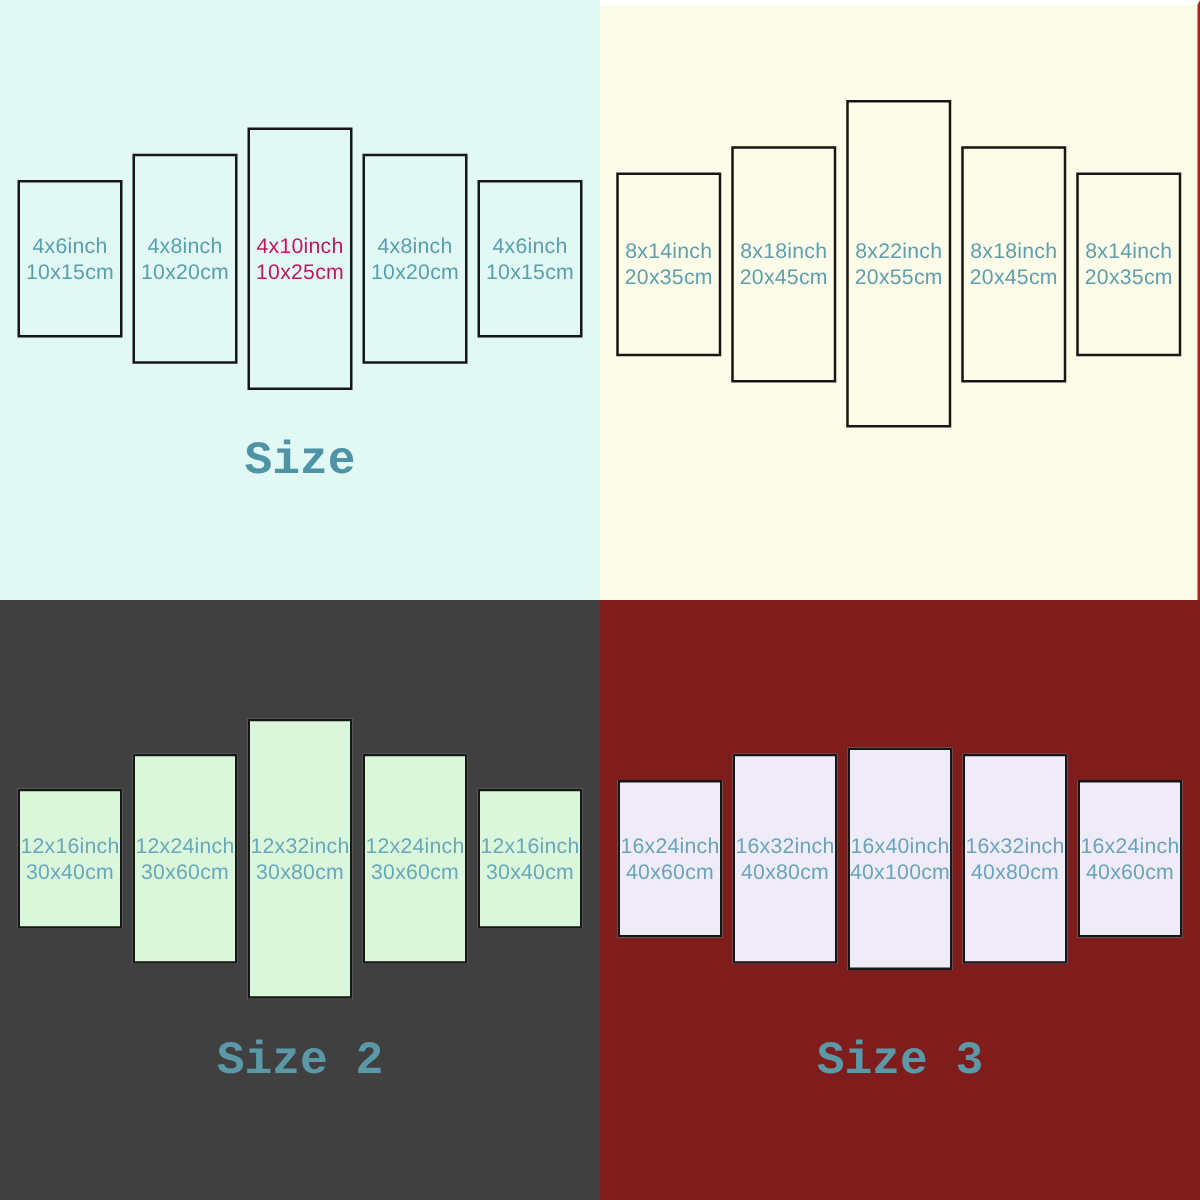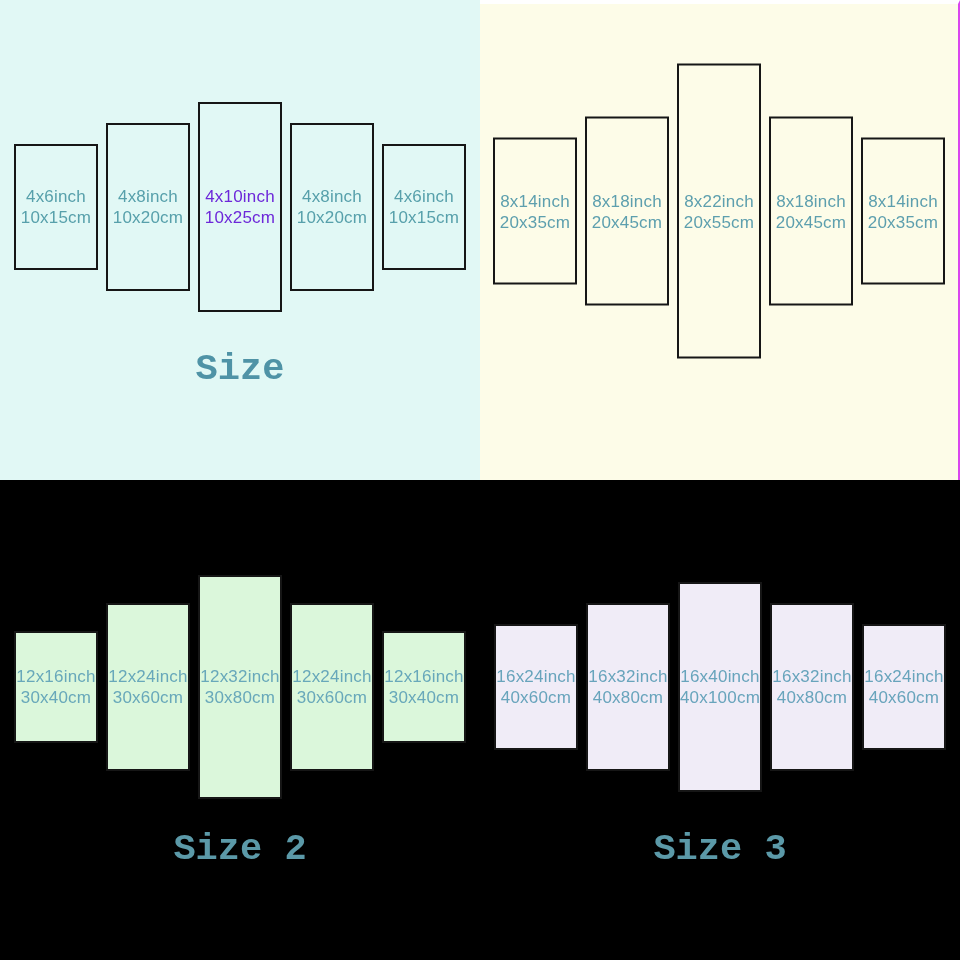--- a/index.html
+++ b/index.html
@@ -13,21 +13,21 @@
     display: grid;
     grid-template-columns: 480px 480px;
     grid-template-rows: 480px 480px;
   }
   .quadrant {
     position: relative;
     overflow: hidden;
     box-sizing: border-box;
   }
   
-  .q-edge-white { border-top: 4px solid #ffffff; border-right: 2px solid #d946ef; }
+  .q-edge-white { border-top: 4px solid #ffffff; border-right: 2px solid #b91c1c; }
 
   .panels {
     position: absolute;
     left: 0; right: 0;
     top: 207px;
     transform: translateY(-50%);
     display: flex;
     justify-content: center;
     align-items: center;
     gap: 8px;
@@ -77,21 +77,21 @@
           <span>10x15cm</span>
         </div>
       </div>
       <div class="panel" style="height: 168px; background: rgb(225, 248, 245); border-color: rgb(22, 22, 22);">
         <div class="plabel" style="color: rgb(87, 160, 171);">
           <span>4x8inch</span>
           <span>10x20cm</span>
         </div>
       </div>
       <div class="panel" style="height: 210px; background: rgb(225, 248, 245); border-color: rgb(22, 22, 22);">
-        <div class="plabel" style="color: #6d28d9;">
+        <div class="plabel" style="color: #be185d;">
           <span>4x10inch</span>
           <span>10x25cm</span>
         </div>
       </div>
       <div class="panel" style="height: 168px; background: rgb(225, 248, 245); border-color: rgb(22, 22, 22);">
         <div class="plabel" style="color: rgb(87, 160, 171);">
           <span>4x8inch</span>
           <span>10x20cm</span>
         </div>
       </div>
@@ -112,42 +112,42 @@
           <span>8x14inch</span>
           <span>20x35cm</span>
         </div>
       </div>
       <div class="panel" style="height: 189px; background: rgb(253, 252, 232); border-color: rgb(22, 22, 22);">
         <div class="plabel" style="color: rgb(93, 159, 174);">
           <span>8x18inch</span>
           <span>20x45cm</span>
         </div>
       </div>
-      <div class="panel" style="height: 295px; background: rgb(253, 252, 232); border-color: rgb(22, 22, 22);">
+      <div class="panel" style="height: 262px; background: rgb(253, 252, 232); border-color: rgb(22, 22, 22);">
         <div class="plabel" style="color: rgb(93, 159, 174);">
           <span>8x22inch</span>
           <span>20x55cm</span>
         </div>
       </div>
       <div class="panel" style="height: 189px; background: rgb(253, 252, 232); border-color: rgb(22, 22, 22);">
         <div class="plabel" style="color: rgb(93, 159, 174);">
           <span>8x18inch</span>
           <span>20x45cm</span>
         </div>
       </div>
       <div class="panel" style="height: 147px; background: rgb(253, 252, 232); border-color: rgb(22, 22, 22);">
         <div class="plabel" style="color: rgb(93, 159, 174);">
           <span>8x14inch</span>
           <span>20x35cm</span>
         </div>
       </div>
     </div>
   </section>
 
-  <section class="quadrant" style="background: #000000; padding-left: 40px;">
+  <section class="quadrant" style="background: #404040; padding-left: 40px;">
     <div class="panels">
       <div class="panel" style="height: 112px; background: rgb(219, 247, 219); border-color: rgb(22, 22, 22);">
         <div class="plabel" style="color: rgb(104, 168, 186);">
           <span>12x16inch</span>
           <span>30x40cm</span>
         </div>
       </div>
       <div class="panel" style="height: 168px; background: rgb(219, 247, 219); border-color: rgb(22, 22, 22);">
         <div class="plabel" style="color: rgb(104, 168, 186);">
           <span>12x24inch</span>
@@ -169,35 +169,35 @@
       <div class="panel" style="height: 112px; background: rgb(219, 247, 219); border-color: rgb(22, 22, 22);">
         <div class="plabel" style="color: rgb(104, 168, 186);">
           <span>12x16inch</span>
           <span>30x40cm</span>
         </div>
       </div>
     </div>
     <h2 class="qtitle" style="color: rgb(91, 153, 168);">Size 2</h2>
   </section>
 
-  <section class="quadrant" style="background: #000000;">
+  <section class="quadrant" style="background: #7f1d1d;">
     <div class="panels">
       <div class="panel" style="height: 126px; background: rgb(240, 236, 247); border-color: rgb(22, 22, 22);">
         <div class="plabel" style="color: rgb(104, 164, 188);">
           <span>16x24inch</span>
           <span>40x60cm</span>
         </div>
       </div>
       <div class="panel" style="height: 168px; background: rgb(240, 236, 247); border-color: rgb(22, 22, 22);">
         <div class="plabel" style="color: rgb(104, 164, 188);">
           <span>16x32inch</span>
           <span>40x80cm</span>
         </div>
       </div>
-      <div class="panel" style="height: 210px; background: rgb(240, 236, 247); border-color: rgb(22, 22, 22); justify-content: flex-end;">
+      <div class="panel" style="height: 178px; background: rgb(240, 236, 247); border-color: rgb(22, 22, 22);">
         <div class="plabel" style="color: rgb(104, 164, 188);">
           <span>16x40inch</span>
           <span>40x100cm</span>
         </div>
       </div>
       <div class="panel" style="height: 168px; background: rgb(240, 236, 247); border-color: rgb(22, 22, 22);">
         <div class="plabel" style="color: rgb(104, 164, 188);">
           <span>16x32inch</span>
           <span>40x80cm</span>
         </div>

